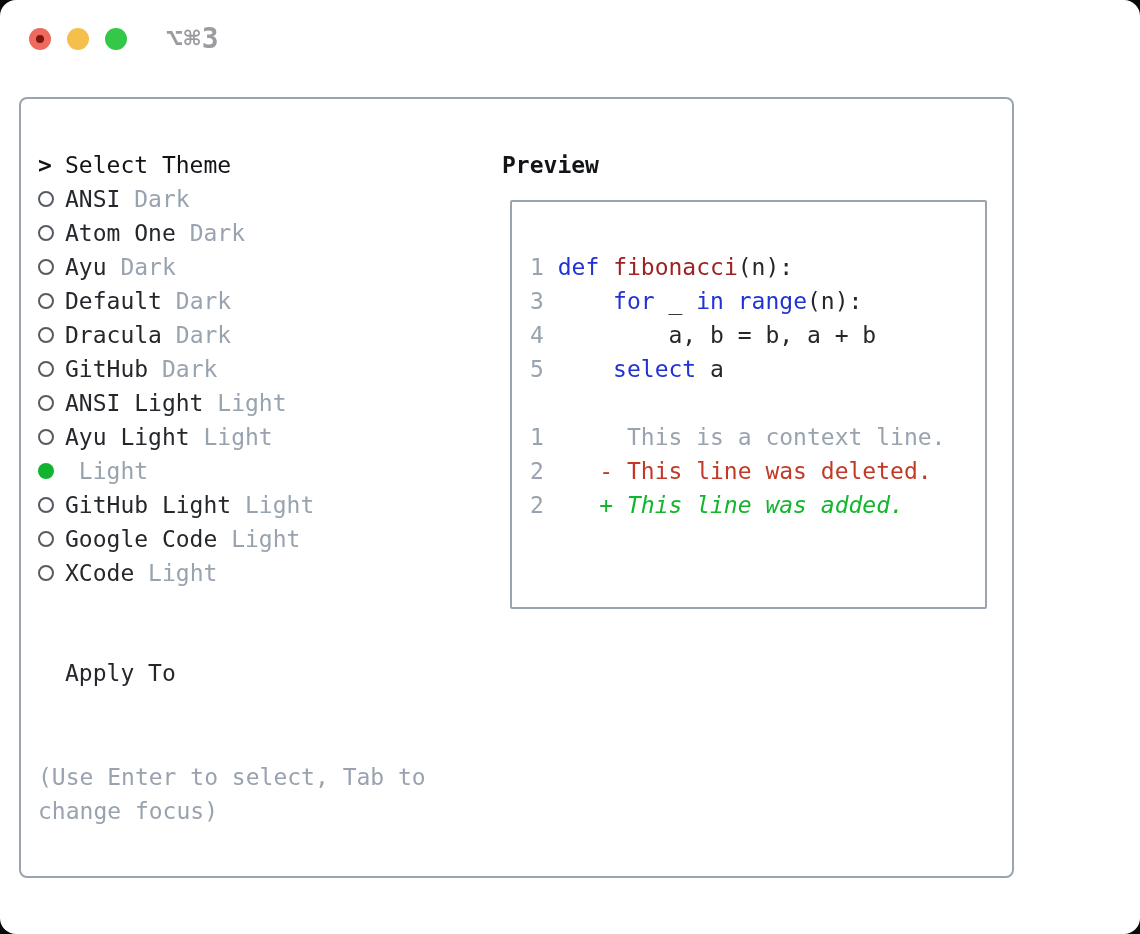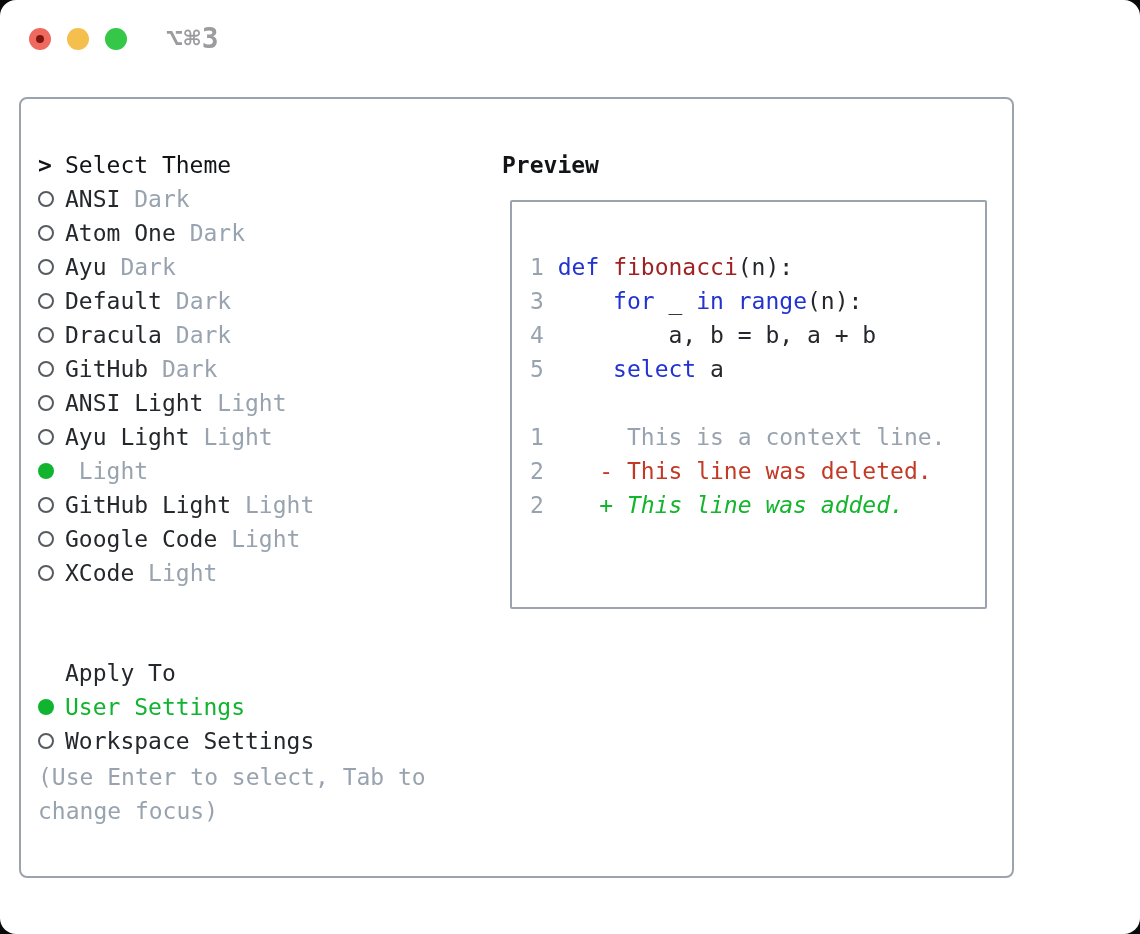--- a/index.html
+++ b/index.html
@@ -119,24 +119,20 @@
         <div class="row"><span class="marker"><span class="ring"></span></span><span class="lbl">GitHub Light</span><span class="variant"> Light</span></div>
         <div class="row"><span class="marker"><span class="ring"></span></span><span class="lbl">Google Code</span><span class="variant"> Light</span></div>
         <div class="row"><span class="marker"><span class="ring"></span></span><span class="lbl">XCode</span><span class="variant"> Light</span></div>
       </div>
   </div>
 
   <div class="applycol">
     <div class="row">
       <span class="marker"></span><span class="lbl">Apply To</span>
     </div>
-    <div id="apply-rows">
-        <div class="row selected"><span class="marker"><span class="dotfill"></span></span><span class="lbl">User Settings</span></div>
-        <div class="row"><span class="marker"><span class="ring"></span></span><span class="lbl">Workspace Settings</span></div>
-      </div>
   </div>
 
   <div class="hint">(Use Enter to select, Tab to change focus)</div>
 
   <div class="preview-title">Preview</div>
   <div class="preview-box">
     <div id="code-lines">
         <div class="code-line"><span class="seg-num">1</span><span class="seg-pl"> </span><span class="seg-kw">def</span><span class="seg-pl"> </span><span class="seg-fn">fibonacci</span><span class="seg-pl">(n):</span></div>
         <div class="code-line"><span class="seg-num">3</span><span class="seg-pl">     </span><span class="seg-kw">for</span><span class="seg-pl"> _ </span><span class="seg-kw">in</span><span class="seg-pl"> </span><span class="seg-kw">range</span><span class="seg-pl">(n):</span></div>
         <div class="code-line"><span class="seg-num">4</span><span class="seg-pl">         a, b = b, a + b</span></div>

